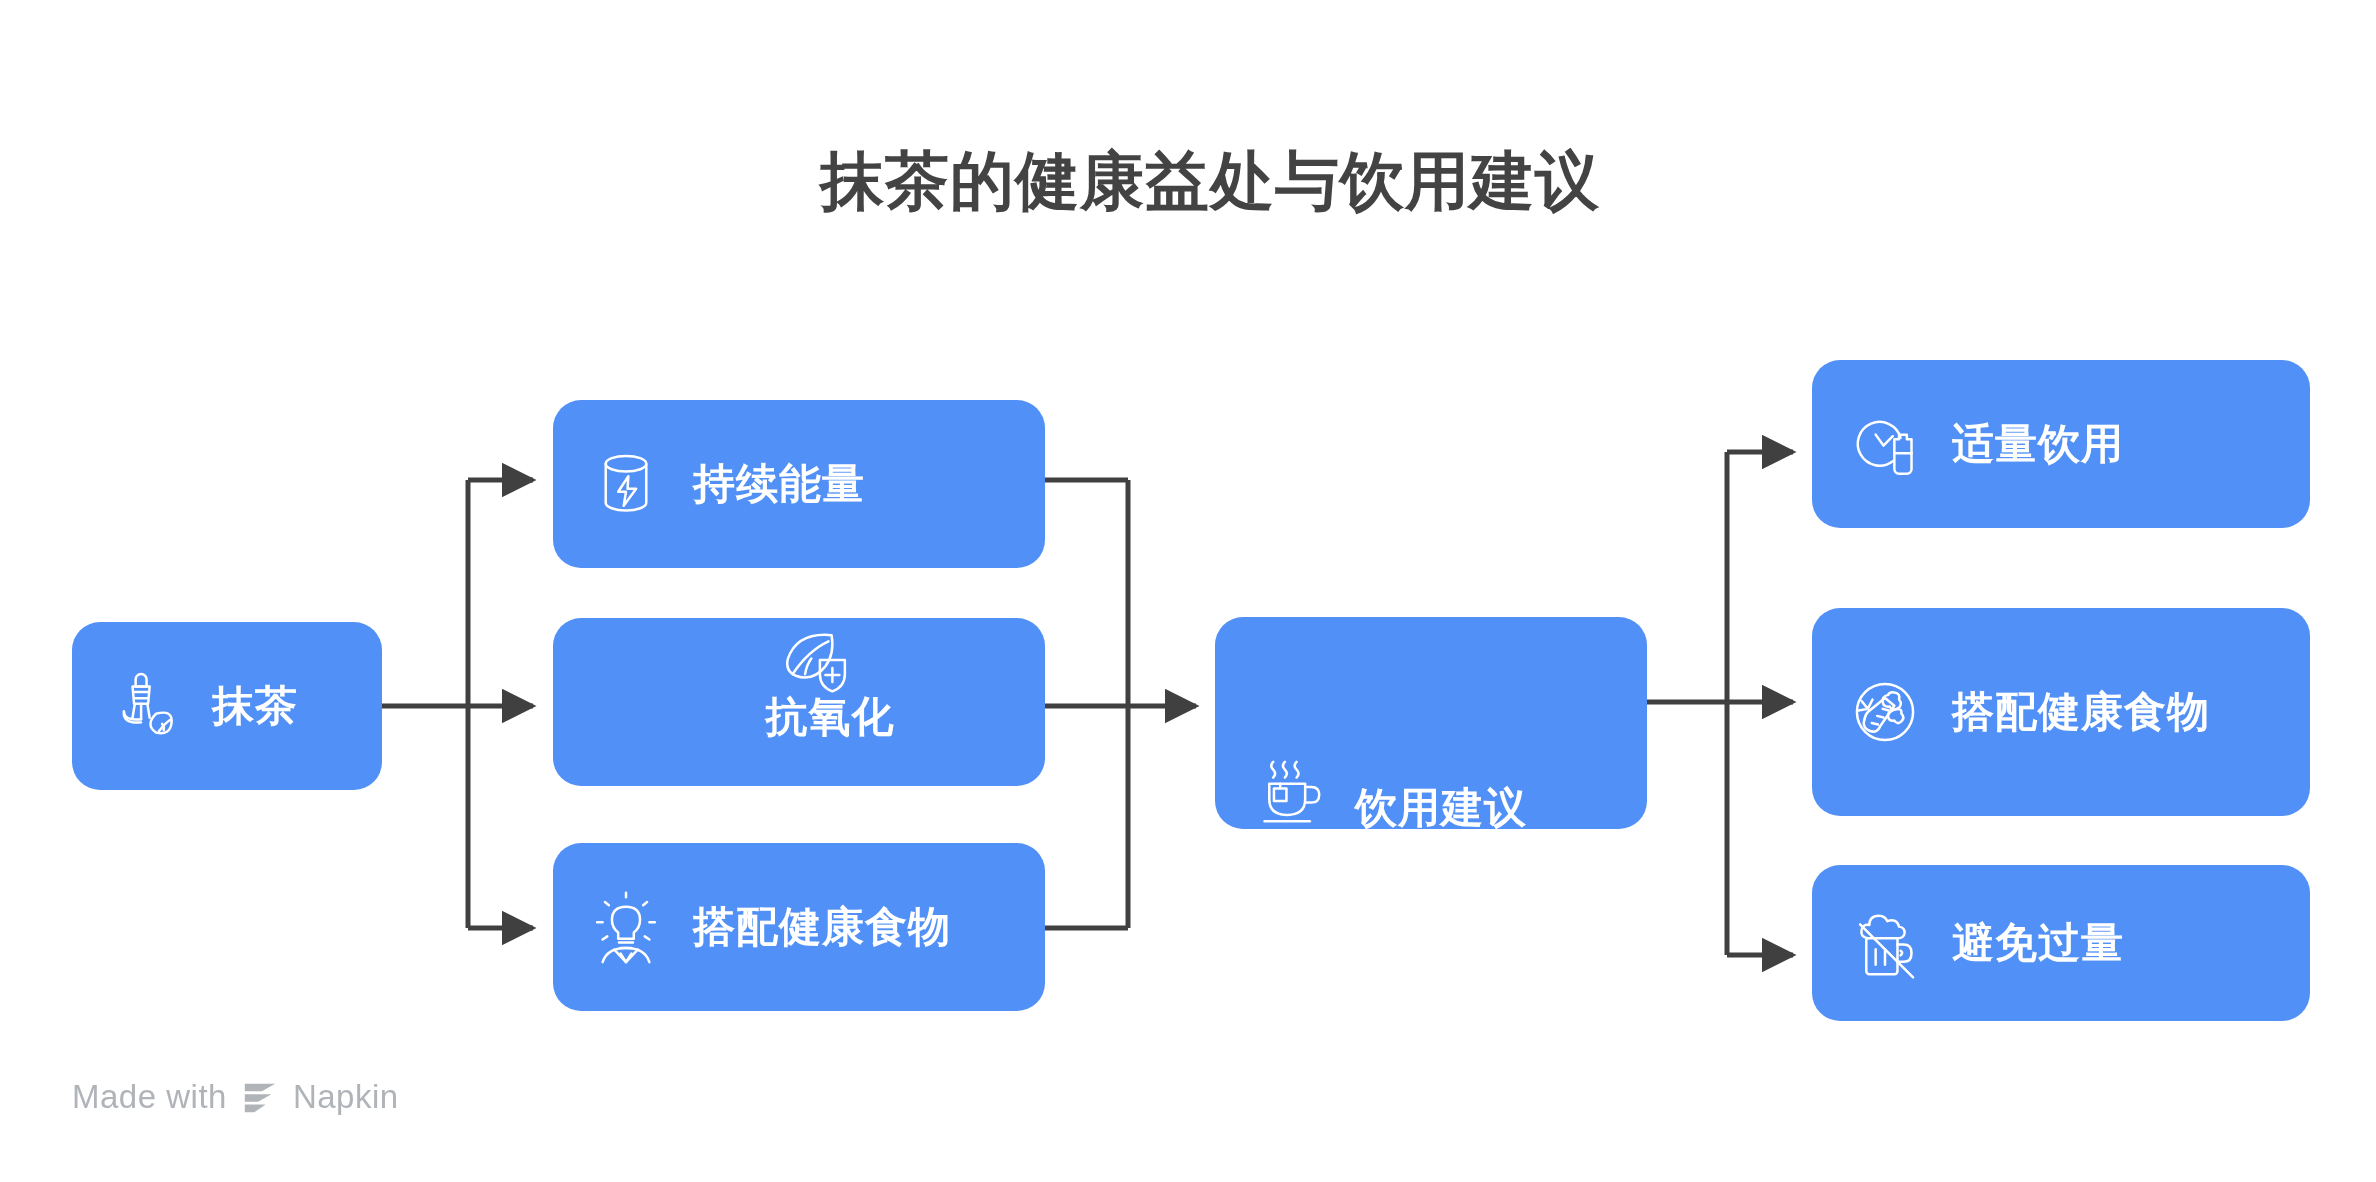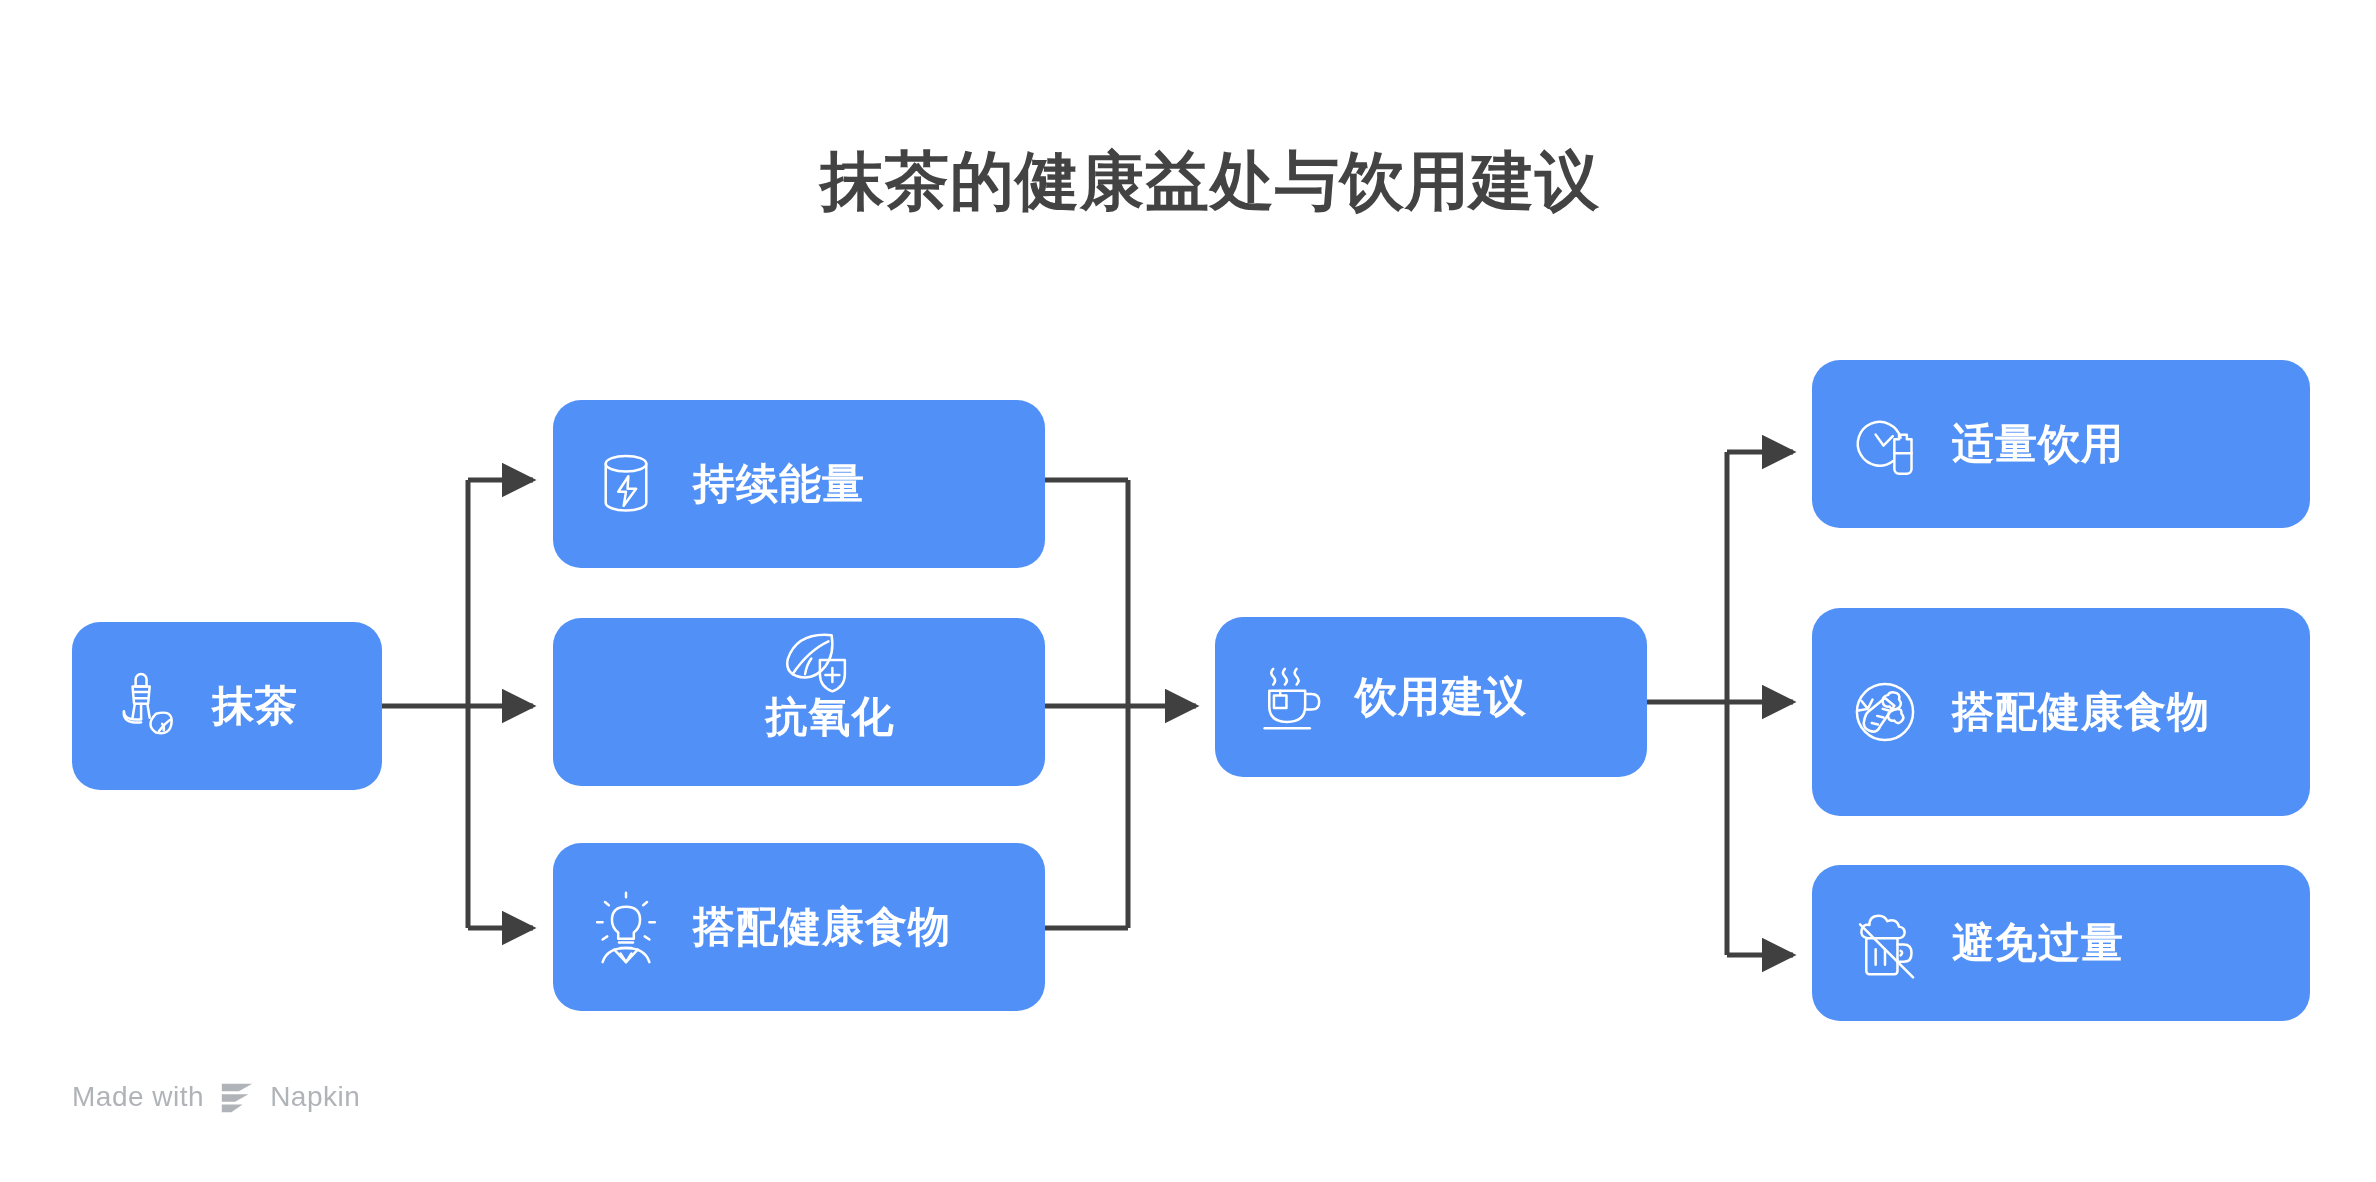--- a/index.html
+++ b/index.html
@@ -67,34 +67,34 @@
     font-weight: 700;
     letter-spacing: 1px;
     white-space: nowrap;
     line-height: 1;
   }
   
   #node-matcha      { left: 72px;   top: 622px; width: 310px; height: 168px; }
   #node-energy      { left: 553px;  top: 392px; width: 492px; height: 168px; margin-top: 8px; }
   #node-antiox      { left: 553px;  top: 618px; width: 492px; height: 168px; flex-direction: column; }
   #node-focus       { left: 553px;  top: 843px; width: 492px; height: 168px; }
-  #node-advice      { left: 1215px; top: 617px; width: 432px; height: 160px; }
+  #node-advice      { left: 1215px; top: 617px; width: 432px; height: 212px; align-items: flex-end; }
   #node-moderate    { left: 1812px; top: 360px; width: 498px; height: 168px; }
   #node-pairfood    { left: 1812px; top: 608px; width: 498px; height: 208px; }
   #node-avoidexcess { left: 1812px; top: 865px; width: 498px; height: 156px; }
 
   #footer {
     position: absolute;
     left: 72px;
     top: 1078px;
     display: flex;
     align-items: center;
     gap: 14px;
     color: #b0b3b8;
-    font-size: 28px;
+    font-size: 33px;
     font-weight: 400;
     letter-spacing: 0.5px;
   }
   #footer .napkin-mark {
     display: block;
     width: 38px;
     height: 38px;
   }
 </style>
 </head>

